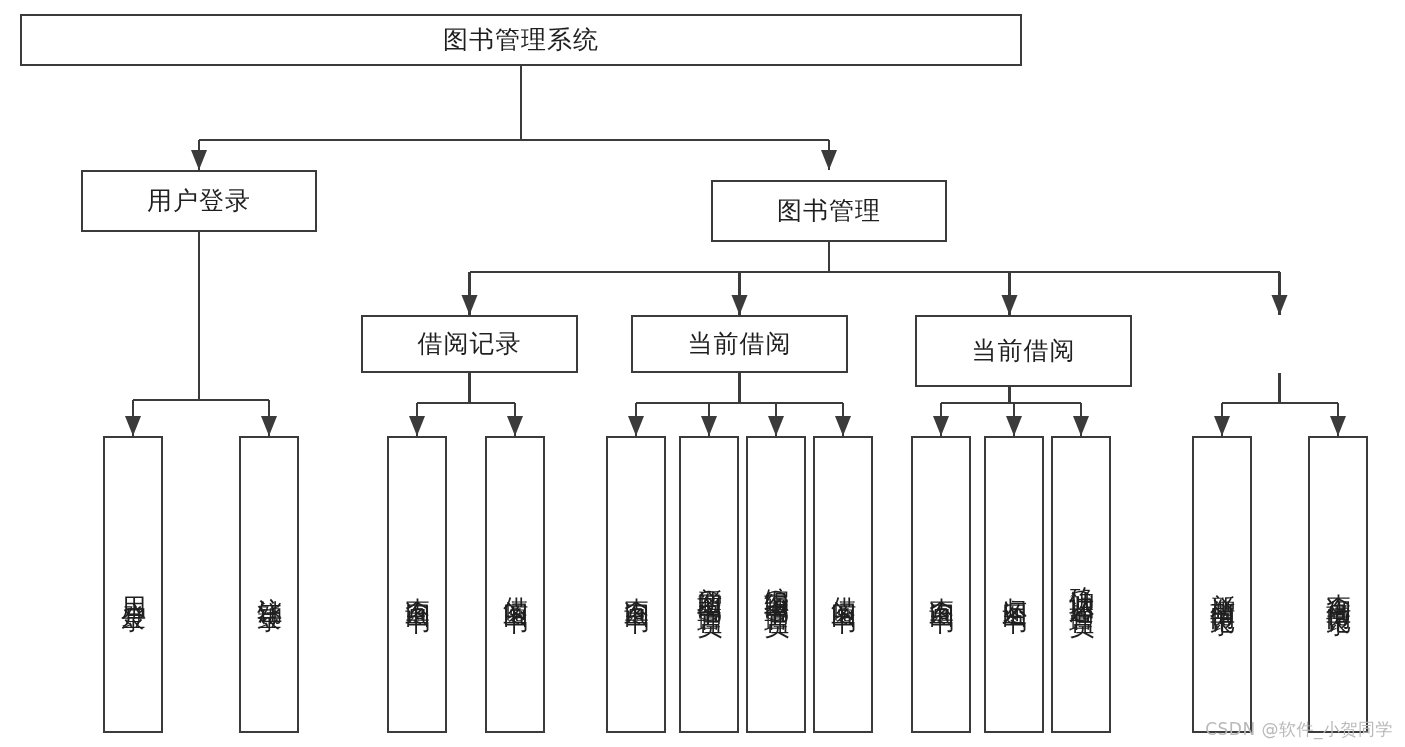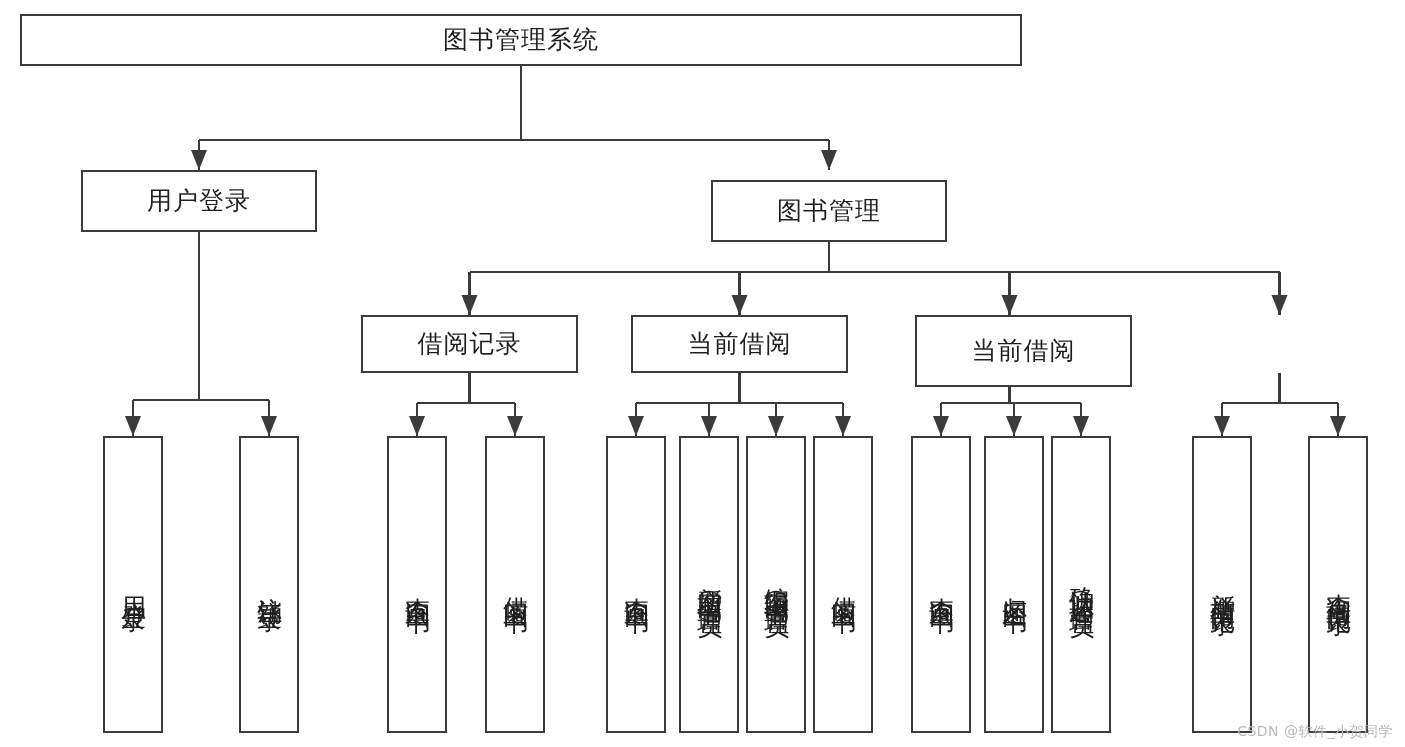--- a/index.html
+++ b/index.html
@@ -54,21 +54,21 @@
     color:#1f1f1f;
     height:100%;
     display:flex;
     align-items:center;
     justify-content:center;
   }
   #watermark{
     position:absolute;
     right:12px;
     bottom:6px;
-    font-size:14px;
+    font-size:17px;
     color:#b9b9b9;
     letter-spacing:0.5px;
     white-space:nowrap;
     user-select:none;
   }
 </style>
 </head>
 <body>
 
 <div id="canvas">

